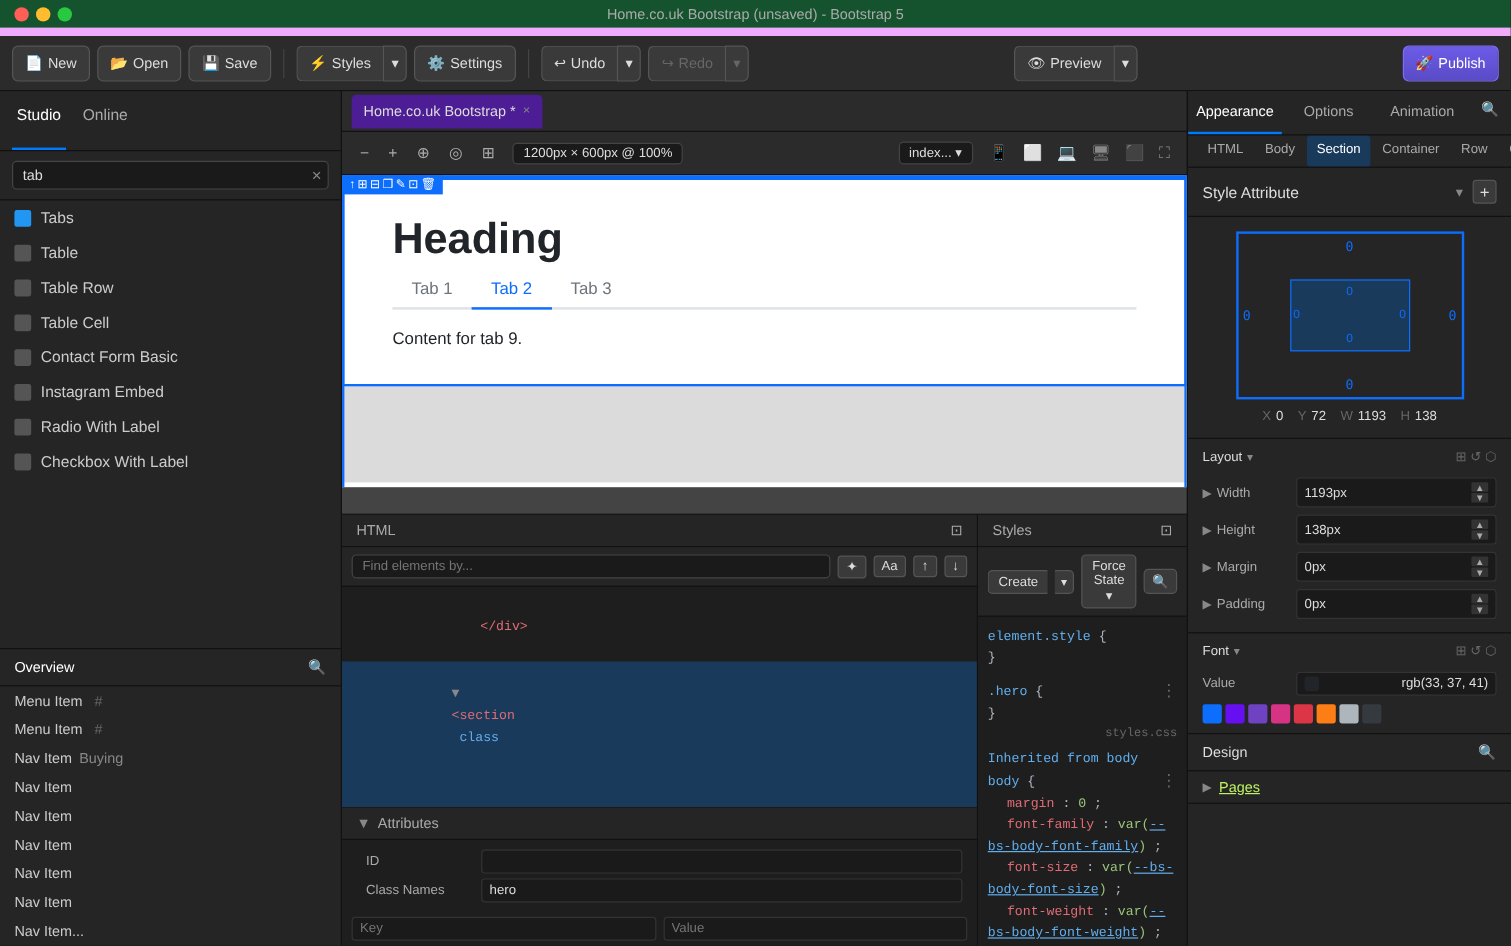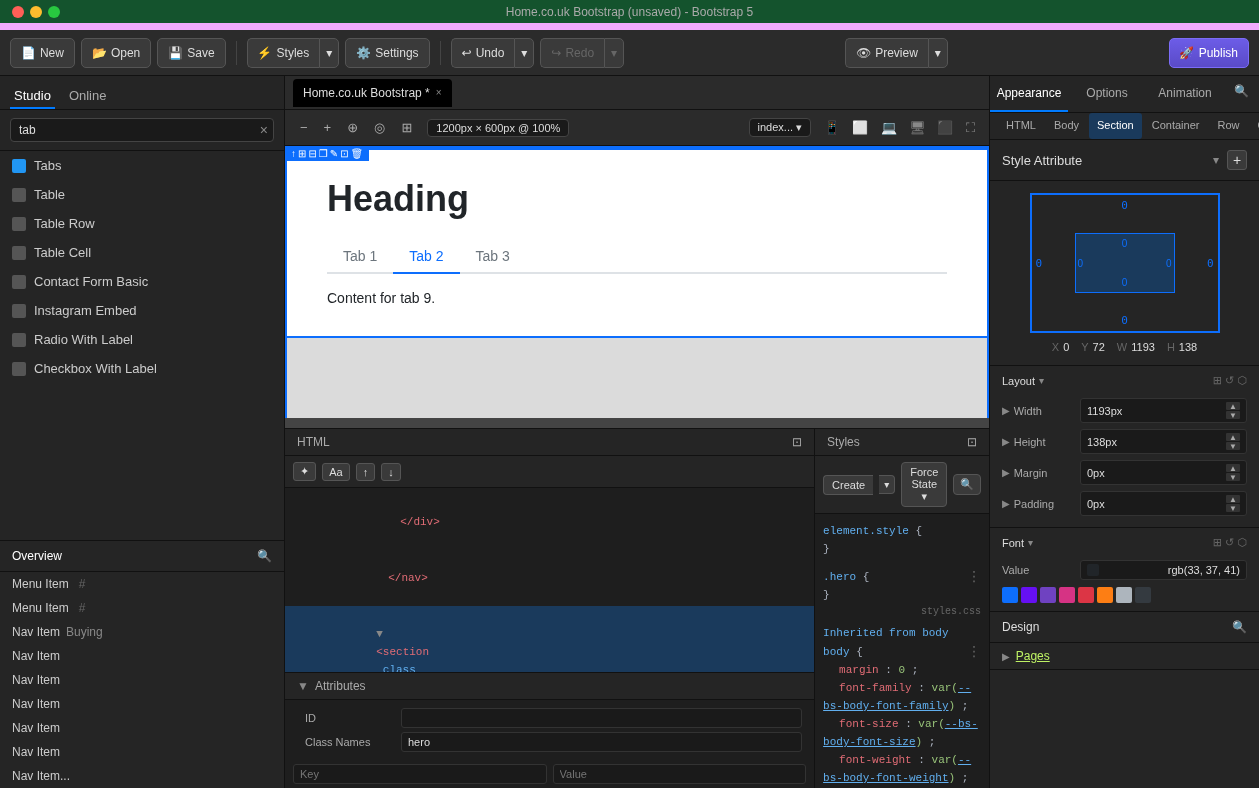--- a/index.html
+++ b/index.html
@@ -103,21 +103,21 @@
     }
     .sidebar-tabs {
       display: flex;
       border-bottom: 1px solid #111;
       padding: 8px 10px 0;
       gap: 10px;
     }
     .sidebar-tab {
       color: #aaa;
       font-size: 13px;
-      padding: 4px 4px 4px;
+      padding: 4px 4px 20px;
       cursor: pointer;
       border-bottom: 2px solid transparent;
     }
     .sidebar-tab.active {
       color: #fff;
       border-bottom: 2px solid #007bff;
     }
     .sidebar-search {
       padding: 8px 10px;
       position: relative;
@@ -203,21 +203,21 @@
       align-items: center;
       border-bottom: 1px solid #111;
       height: 34px;
       padding: 0 8px;
       gap: 4px;
     }
     .tab-item {
       display: flex;
       align-items: center;
       gap: 6px;
-      background: #000000;
+      background: #4c1d95;
       padding: 4px 10px;
       border-radius: 4px 4px 0 0;
       color: #ddd;
       font-size: 12px;
       cursor: pointer;
       height: 28px;
     }
     .tab-item .close-x {
       color: #888;
       font-size: 10px;
@@ -284,21 +284,21 @@
       margin: 0;
       position: relative;
     }
     .section-content {
       padding: 30px 40px;
     }
     .section-heading {
       font-size: 36px;
       font-weight: 700;
       color: #212529;
-      margin-bottom: 20px;
+      margin-bottom: 4px;
     }
     .tabs-nav {
       display: flex;
       border-bottom: 2px solid #dee2e6;
       margin-bottom: 16px;
     }
     .tab-nav-item {
       padding: 8px 16px;
       color: #6c757d;
       cursor: pointer;
@@ -960,31 +960,29 @@
     </div>
 
     <div class="bottom-panels">
 
       <div class="html-panel">
         <div class="panel-header">
           <span>HTML</span>
           <span style="cursor:pointer;">⊡</span>
         </div>
         <div class="html-toolbar">
+          <input type="text" class="html-search" placeholder="Find elements by..." value="" style="">
           <button class="html-toolbar-btn">✦</button>
           <button class="html-toolbar-btn">Aa</button>
           <button class="html-toolbar-btn">↑</button>
           <button class="html-toolbar-btn">↓</button>
         </div>
         <div class="code-tree">
           <div class="code-line" style="padding-left:36px;">
             <span class="code-tag">&lt;/div&gt;</span>
-          </div>
-          <div class="code-line" style="padding-left:24px;">
-            <span class="code-tag">&lt;/nav&gt;</span>
           </div>
           <div class="code-line code-selected" style="padding-left:12px; background:#1a3a5c;">
             <span class="code-arrow">▼ </span>
             <span class="code-tag">&lt;</span><span class="code-tag">section</span>
             <span style="color:#61afef;"> class</span>
             
             
             
           </div>
 

